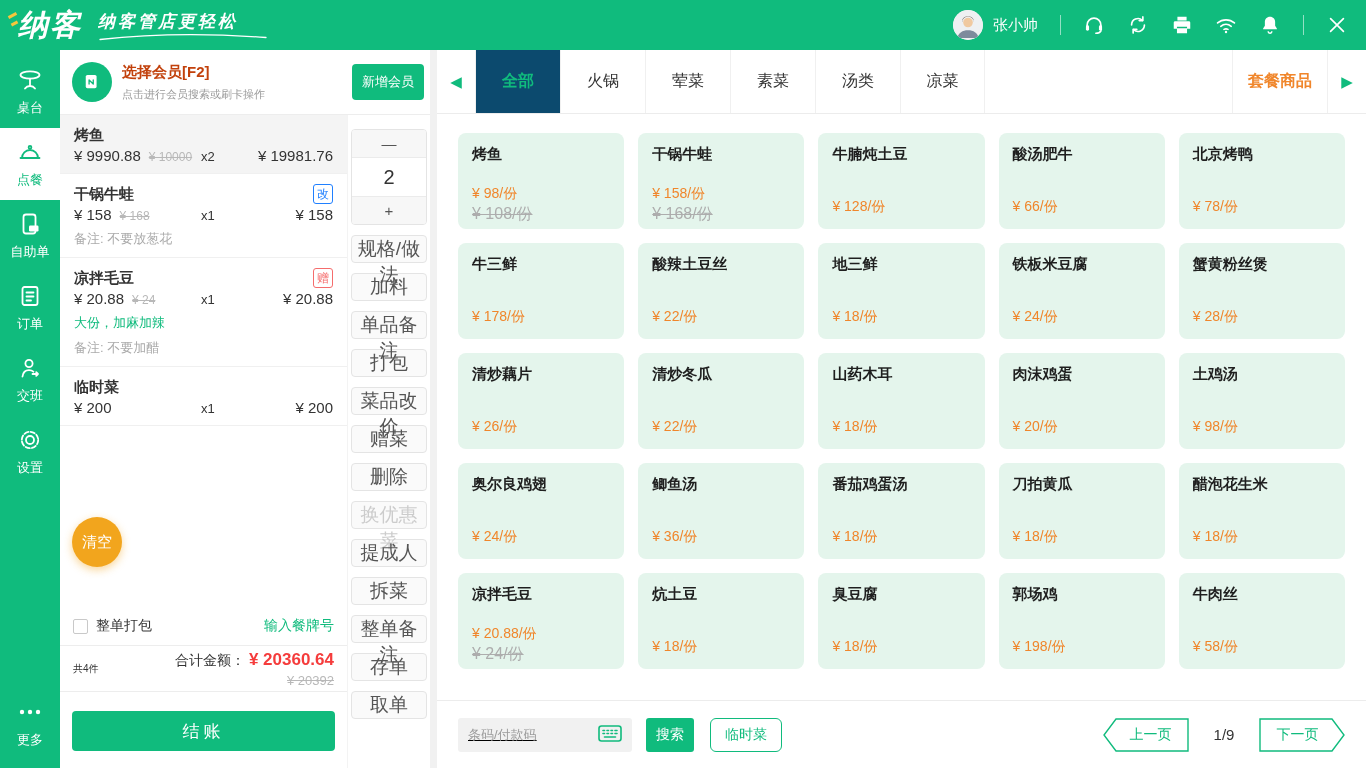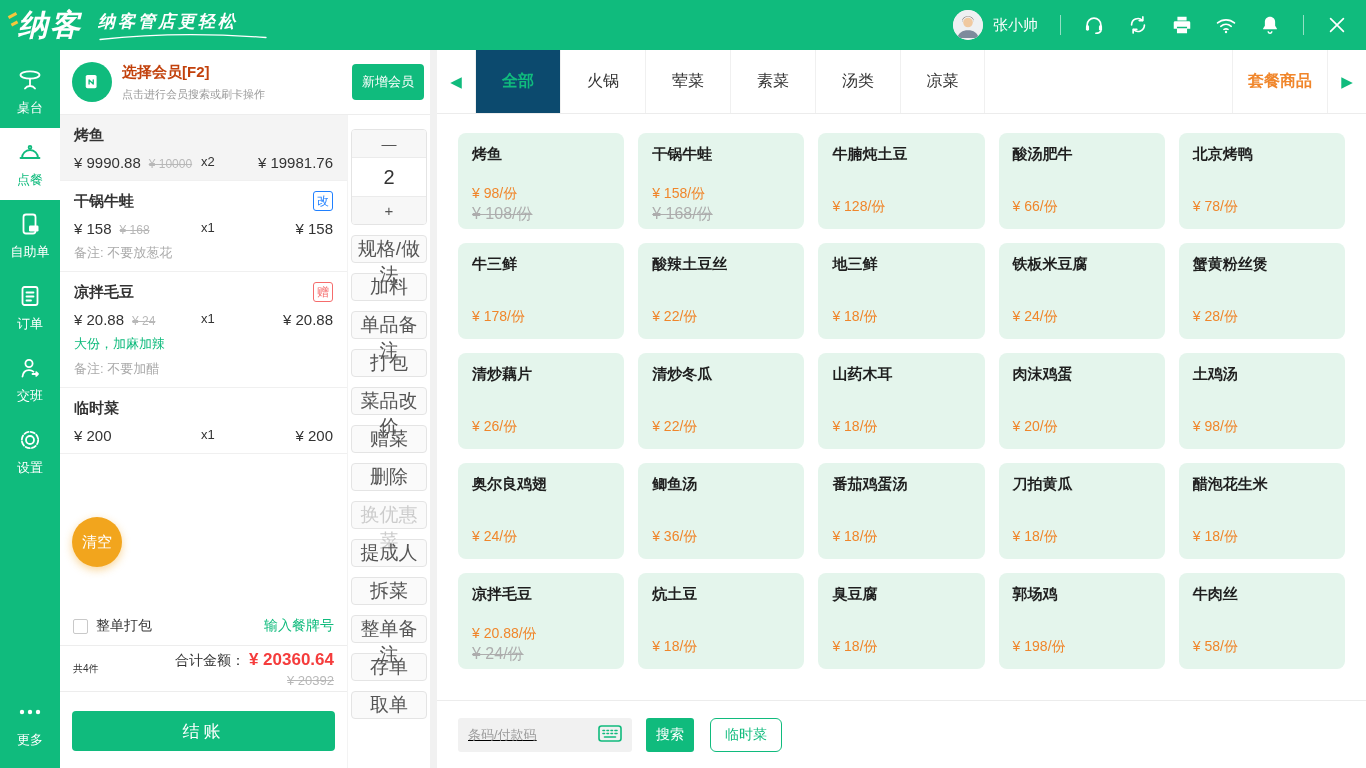--- a/index.html
+++ b/index.html
@@ -49,21 +49,21 @@
 
   .order-panel { position:absolute; left:0; top:65px; bottom:0; width:288px; border-right:1px solid #f3f3f3; }
   .o-item { padding:10px 14px 9px; border-bottom:1px solid #f0f0f0; background:#fff; cursor:pointer; }
   .o-item.selected { background:#f4f4f4; }
   .o-head { display:flex; justify-content:space-between; align-items:center; min-height:20px; }
   .o-name { font-size:15px; font-weight:600; color:#333; }
   .o-badge { width:20px; height:20px; border:1px solid; border-radius:3px; font-size:12px;
              display:grid; place-items:center; background:transparent; padding:0; }
   .o-badge.blue { color:#2080FF; border-color:#2080FF; }
   .o-badge.red  { color:#F56C6C; border-color:#F56C6C; }
-  .o-line { display:flex; align-items:flex-start; margin-top:9px; }
+  .o-line { display:flex; align-items:flex-end; margin-top:2px; }
   .o-price-group { flex:1; display:flex; align-items:baseline; }
   .o-price { font-size:15px; color:#333; }
   .o-orig  { font-size:12px; color:#b8b8b8; text-decoration:line-through; margin-left:8px; }
   .o-qty   { width:52px; font-size:13px; color:#333; }
   .o-total { width:80px; text-align:right; font-size:15px; color:#333; }
   .o-mod    { margin-top:7px; font-size:13px; color:#10BB7D; }
   .o-remark { margin-top:7px; font-size:13px; color:#ababab; }
 
   .clear-btn { position:absolute; left:12px; top:402px; width:50px; height:50px; border-radius:50%;
                background:#F2A51D; color:#fff; font-size:15px; border:none;
@@ -502,14 +502,29 @@
       <input placeholder="条码/付款码" style="">
       <button class="kbd-btn">
         <svg width="24" height="17" viewBox="0 0 24 17">
             <rect x="1" y="1" width="22" height="15" rx="2.5" stroke="#10BB7D" fill="none" stroke-width="1.6"></rect>
             <path stroke="#10BB7D" stroke-width="1.6" stroke-linecap="round" d="M5 5.5h1.5M9 5.5h1.5M13 5.5h1.5M17 5.5h2M5 8.5h1.5M9 8.5h1.5M13 8.5h1.5M17 8.5h2M6.5 12h11"></path>
           </svg>
       </button>
     </div>
     <button class="search-btn">搜索</button>
     <button class="temp-btn">临时菜</button>
+    <div class="pager">
+      <button class="page-btn prev">
+        <svg viewBox="0 0 86 34" preserveAspectRatio="none">
+            <polygon points="13,1 85,1 85,33 13,33 1,17" fill="#fff" stroke="#10BB7D" stroke-width="1.4"></polygon>
+          </svg>
+        <span>上一页</span>
+      </button>
+      <div class="page-num">1/9</div>
+      <button class="page-btn next">
+        <svg viewBox="0 0 86 34" preserveAspectRatio="none">
+            <polygon points="1,1 73,1 85,17 73,33 1,33" fill="#fff" stroke="#10BB7D" stroke-width="1.4"></polygon>
+          </svg>
+        <span>下一页</span>
+      </button>
+    </div>
   </div>
 </div>
 
 </body></html>

